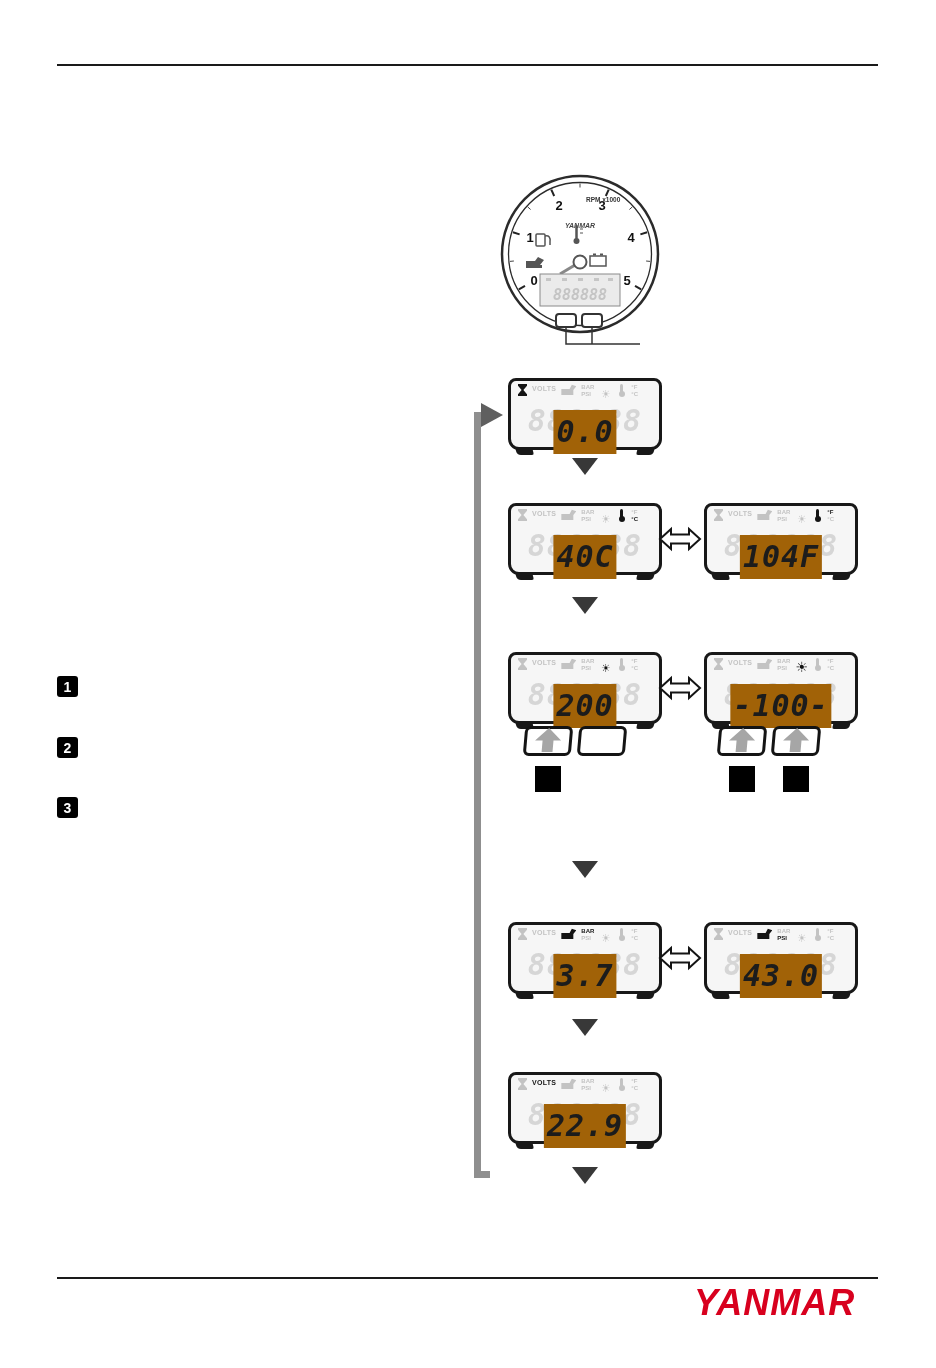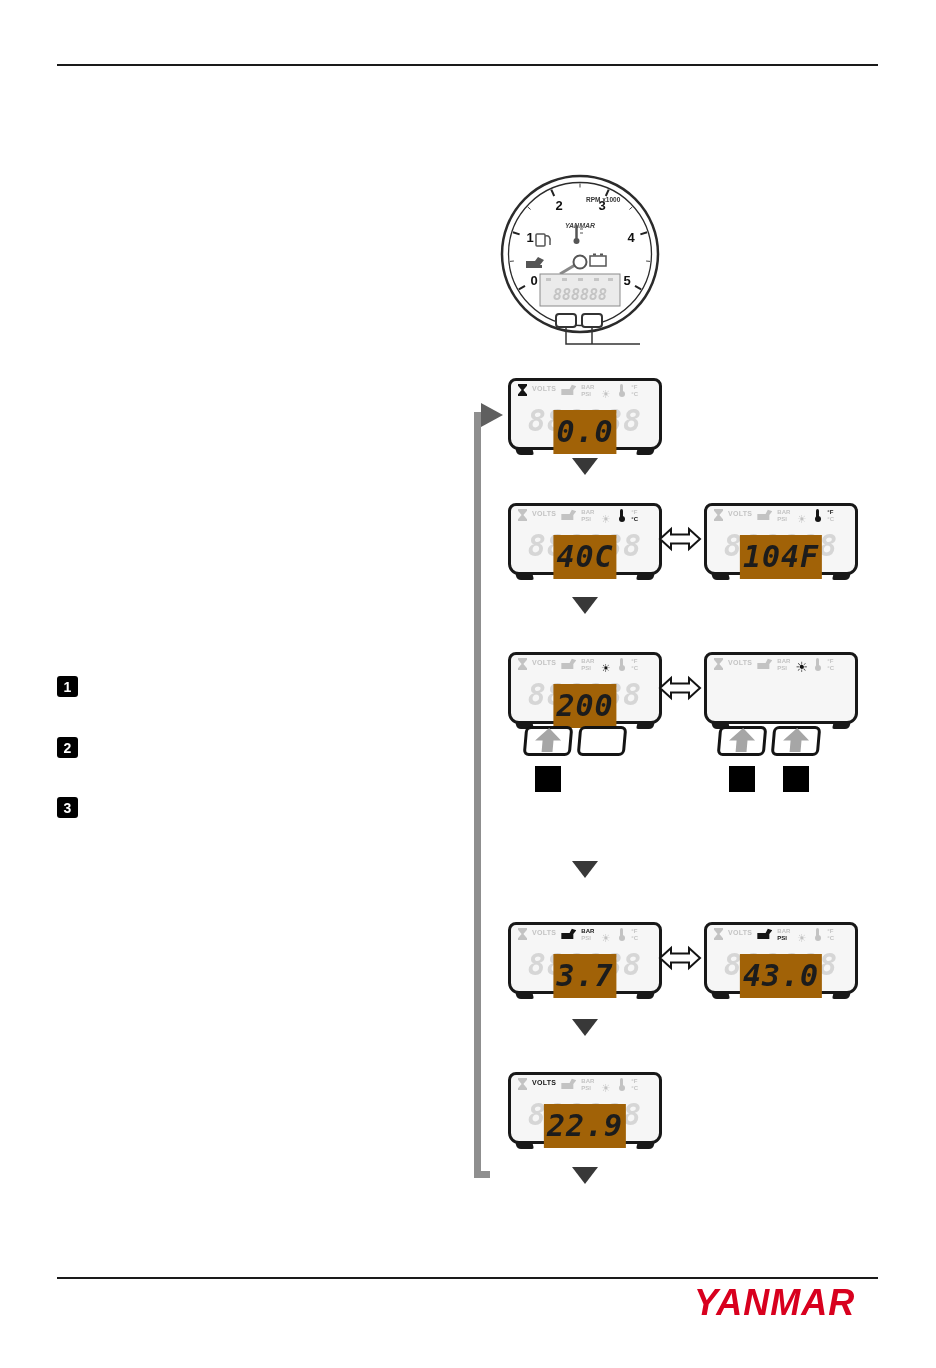--- a/index.html
+++ b/index.html
@@ -220,20 +220,21 @@
           <i>BAR</i>
           <i>PSI</i>
         </span>
       <span class="ic sun on big"></span>
       <span class="ic th"></span>
       <span class="ic stk">
           <i>°F</i>
           <i>°C</i>
         </span>
     </div>
+    <div class="digits"><span>888888</span><span class="val">-100-</span></div>
   </div>
 
   <div class="pbtn" style="left:524px;top:726px">
       <span class="uparr"></span>
     </div>
   <div class="pbtn" style="left:578px;top:726px"></div>
   <div class="keysq" style="left:535px;top:766px"></div>
 
   <div class="pbtn" style="left:718px;top:726px">
       <span class="uparr"></span>

